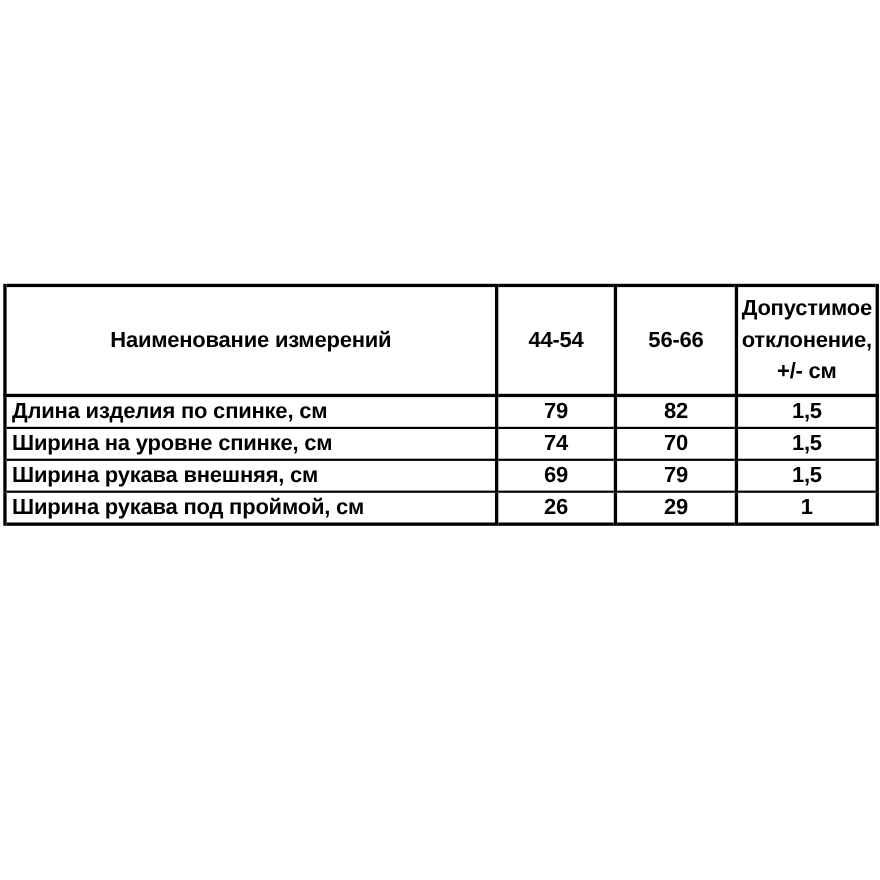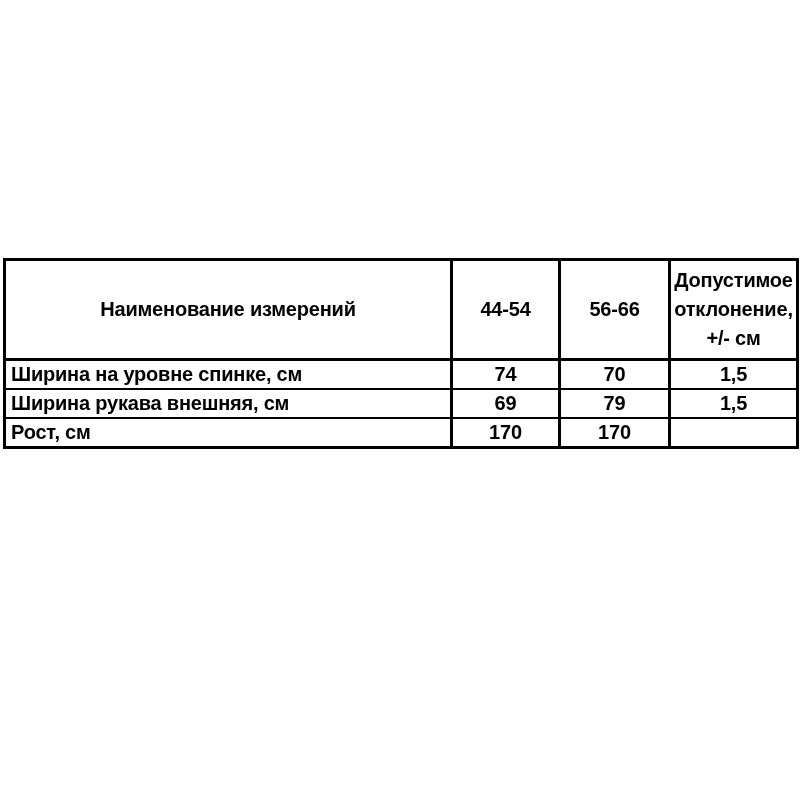--- a/index.html
+++ b/index.html
@@ -78,32 +78,38 @@
         <th>56-66</th>
         <th>
           <span class="tline">Допустимое</span>
           <span class="tline">отклонение,</span>
           <span class="tline">+/- см</span>
         </th>
       </tr>
     </thead>
     <tbody>
       <tr>
+        <td class="name-col">Длина изделия по спинке, см</td>
+        <td>79</td>
+        <td>82</td>
+        <td>1,5</td>
+      </tr>
+      <tr>
         <td class="name-col">Ширина на уровне спинке, см</td>
         <td>74</td>
         <td>70</td>
         <td>1,5</td>
       </tr>
       <tr>
         <td class="name-col">Ширина рукава внешняя, см</td>
         <td>69</td>
         <td>79</td>
         <td>1,5</td>
       </tr>
       <tr>
-        <td class="name-col">Рост, см</td>
-        <td>170</td>
-        <td>170</td>
-        <td></td>
+        <td class="name-col">Ширина рукава под проймой, см</td>
+        <td>26</td>
+        <td>29</td>
+        <td>1</td>
       </tr>
     </tbody>
   </table>
 </div>
 
 </body></html>

